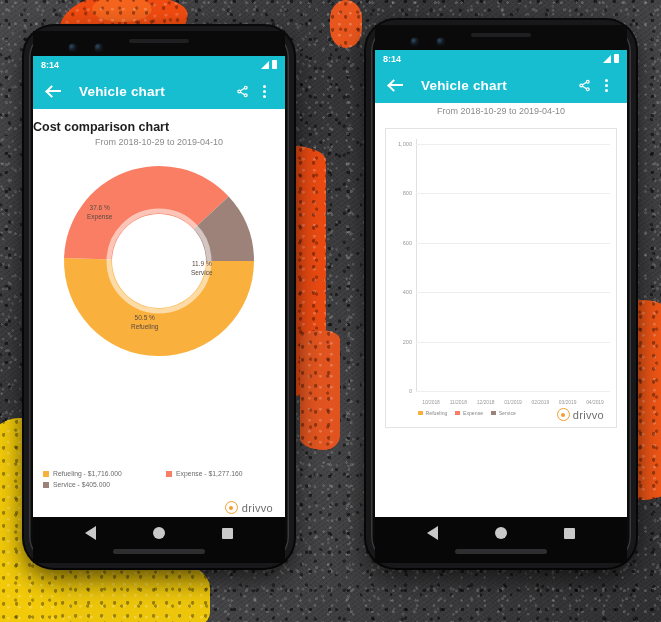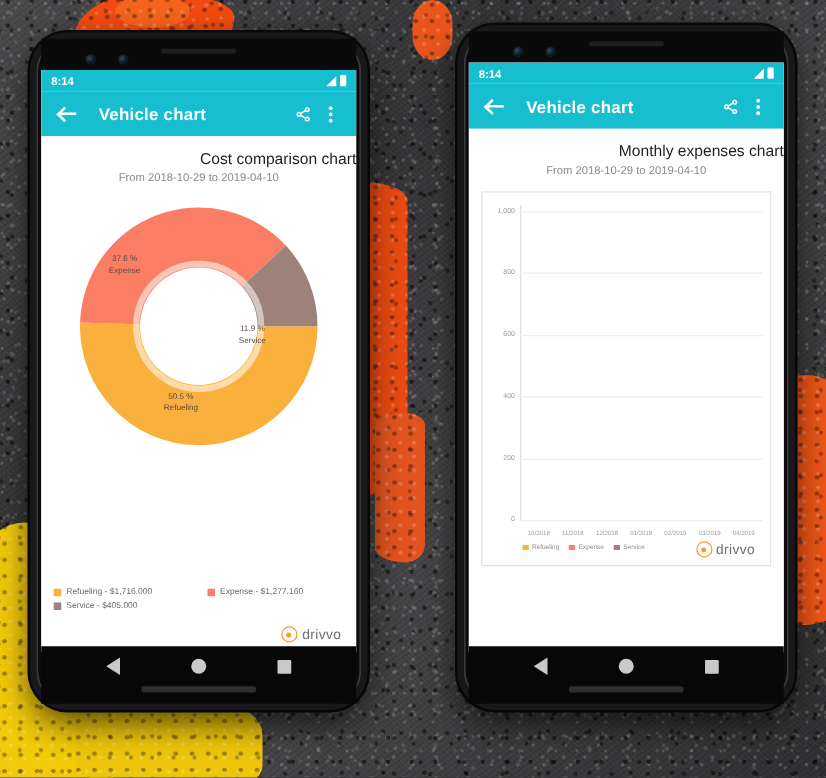--- a/index.html
+++ b/index.html
@@ -107,21 +107,21 @@
   .icon-btn{width:22px;height:22px;display:flex;align-items:center;justify-content:center;}
   .arrow-l{position:relative;width:15px;height:12px;}
   .arrow-l::before{content:"";position:absolute;left:0;top:5px;width:14px;height:2px;background:#fff;}
   .arrow-l::after{content:"";position:absolute;left:0;top:2px;width:7px;height:7px;
     border-left:2px solid #fff;border-bottom:2px solid #fff;transform:rotate(45deg);}
   .dots{display:flex;flex-direction:column;gap:2px;}
   .dots i{width:3px;height:3px;border-radius:50%;background:#fff;display:block;}
 
   
   .content{background:#fff;height:calc(100% - 53px);position:relative;}
-  .chart-title{text-align:right;font-size:12.5px;font-weight:normal;color:#1f1f1f;padding-top:11px;}
+  .chart-title{text-align:left;font-size:12.5px;font-weight:bold;color:#1f1f1f;padding-top:11px;}
   .chart-sub{text-align:center;font-size:9px;color:#8a8a8a;padding-top:3px;}
 
   
   .donut-wrap{position:relative;width:200px;height:200px;margin:14px auto 0;}
   .donut-lbl{position:absolute;text-align:center;font-size:6.5px;color:#5a4a42;line-height:1.4;
     white-space:nowrap;}
   .lbl-expense{left:28px;top:42px;}
   .lbl-service{left:132px;top:98px;}
   .lbl-refuel{left:72px;top:152px;}
 
@@ -313,21 +313,20 @@
         <span class="icon-btn">
           <span class="dots">
               <i></i>
               <i></i>
               <i></i>
             </span>
         </span>
       </div>
 
       <div class="content">
-        <div class="chart-title">Monthly expenses chart</div>
         <div class="chart-sub">From 2018-10-29 to 2019-04-10</div>
 
         <div class="bar-card">
           <div class="plot" id="plot">
             <div class="axis-y"></div>
             <div id="gridlines">
                 <div class="gridline" style="top: 100%;"></div>
                 <div class="ytick" style="top: 100%;">0</div>
                 <div class="gridline" style="top: 80.3922%;"></div>
                 <div class="ytick" style="top: 80.3922%;">200</div>

